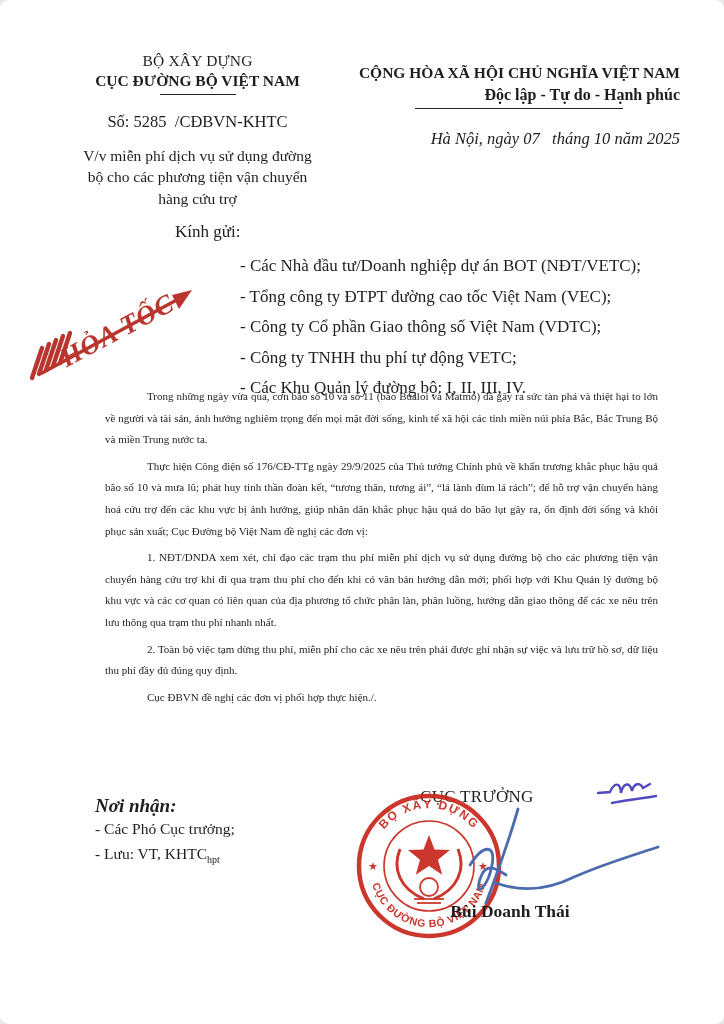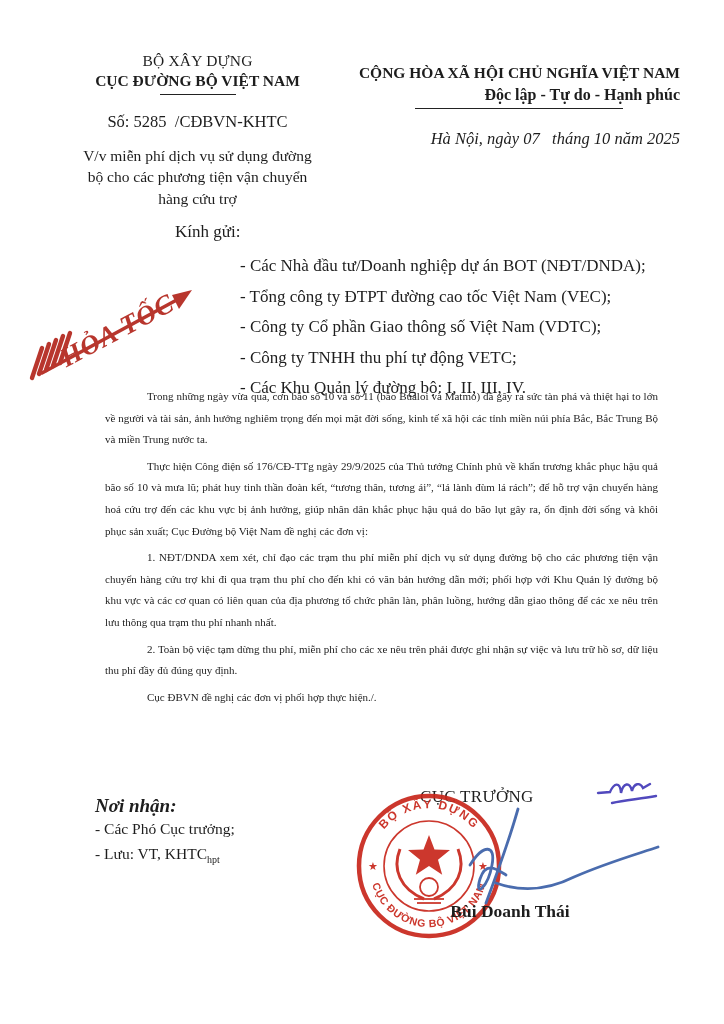--- a/index.html
+++ b/index.html
@@ -1,20 +1,21 @@
 <!DOCTYPE html>
 <html><head>
 <meta charset="utf-8">
 <style>
   html,body{margin:0;padding:0;background:#e8e8e8;}
   .page{
     position:relative; width:724px; height:1024px; margin:0 auto;
     background:#ffffff; overflow:hidden;
     font-family:"Liberation Serif","DejaVu Serif",serif;
     color:#1d1d1d;
+    border-radius:9px;
   }
   
   .hdr-left{position:absolute; top:52px; left:70px; width:255px; text-align:center;}
   .hdr-right{position:absolute; top:64px; left:358px; width:322px; text-align:right;}
   .org-parent{font-size:15.5px; letter-spacing:.2px;}
   .org-name{font-size:15.5px; font-weight:bold; margin-top:2px;}
   .rule-s{width:76px; height:0; border-top:1.4px solid #222; margin:4px auto 0;}
   .rule-l{width:208px; height:0; border-top:1.4px solid #222; margin:4px auto 0;}
   .doc-number{margin-top:17px; font-size:16.5px; white-space:pre-wrap;}
   .subject{margin:13px auto 8px; width:240px; font-size:15.5px; line-height:1.38;}
@@ -64,21 +65,21 @@
 
   <div class="hdr-right">
     <div class="motto-1">CỘNG HÒA XÃ HỘI CHỦ NGHĨA VIỆT NAM</div>
     <div class="motto-2">Độc lập - Tự do - Hạnh phúc</div>
     <div class="rule-l"></div>
     <div class="place-date">Hà Nội, ngày 07   tháng 10 năm 2025</div>
   </div>
 
   <div class="salutation">Kính gửi:</div>
   <div class="recipients">
-    <div>- Các Nhà đầu tư/Doanh nghiệp dự án BOT (NĐT/DNDA);</div>
+    <div>- Các Nhà đầu tư/Doanh nghiệp dự án BOT (NĐT/VETC);</div>
     <div>- Tổng công ty ĐTPT đường cao tốc Việt Nam (VEC);</div>
     <div>- Công ty Cổ phần Giao thông số Việt Nam (VDTC);</div>
     <div>- Công ty TNHH thu phí tự động VETC;</div>
     <div>- Các Khu Quản lý đường bộ: I, II, III, IV.</div>
   </div>
 
   <svg class="stamp" viewBox="0 0 182 118">
     <g stroke="#b3271e" fill="none" stroke-linecap="round">
 
       <line x1="16" y1="101" x2="158" y2="24" stroke-width="3.6"></line>

